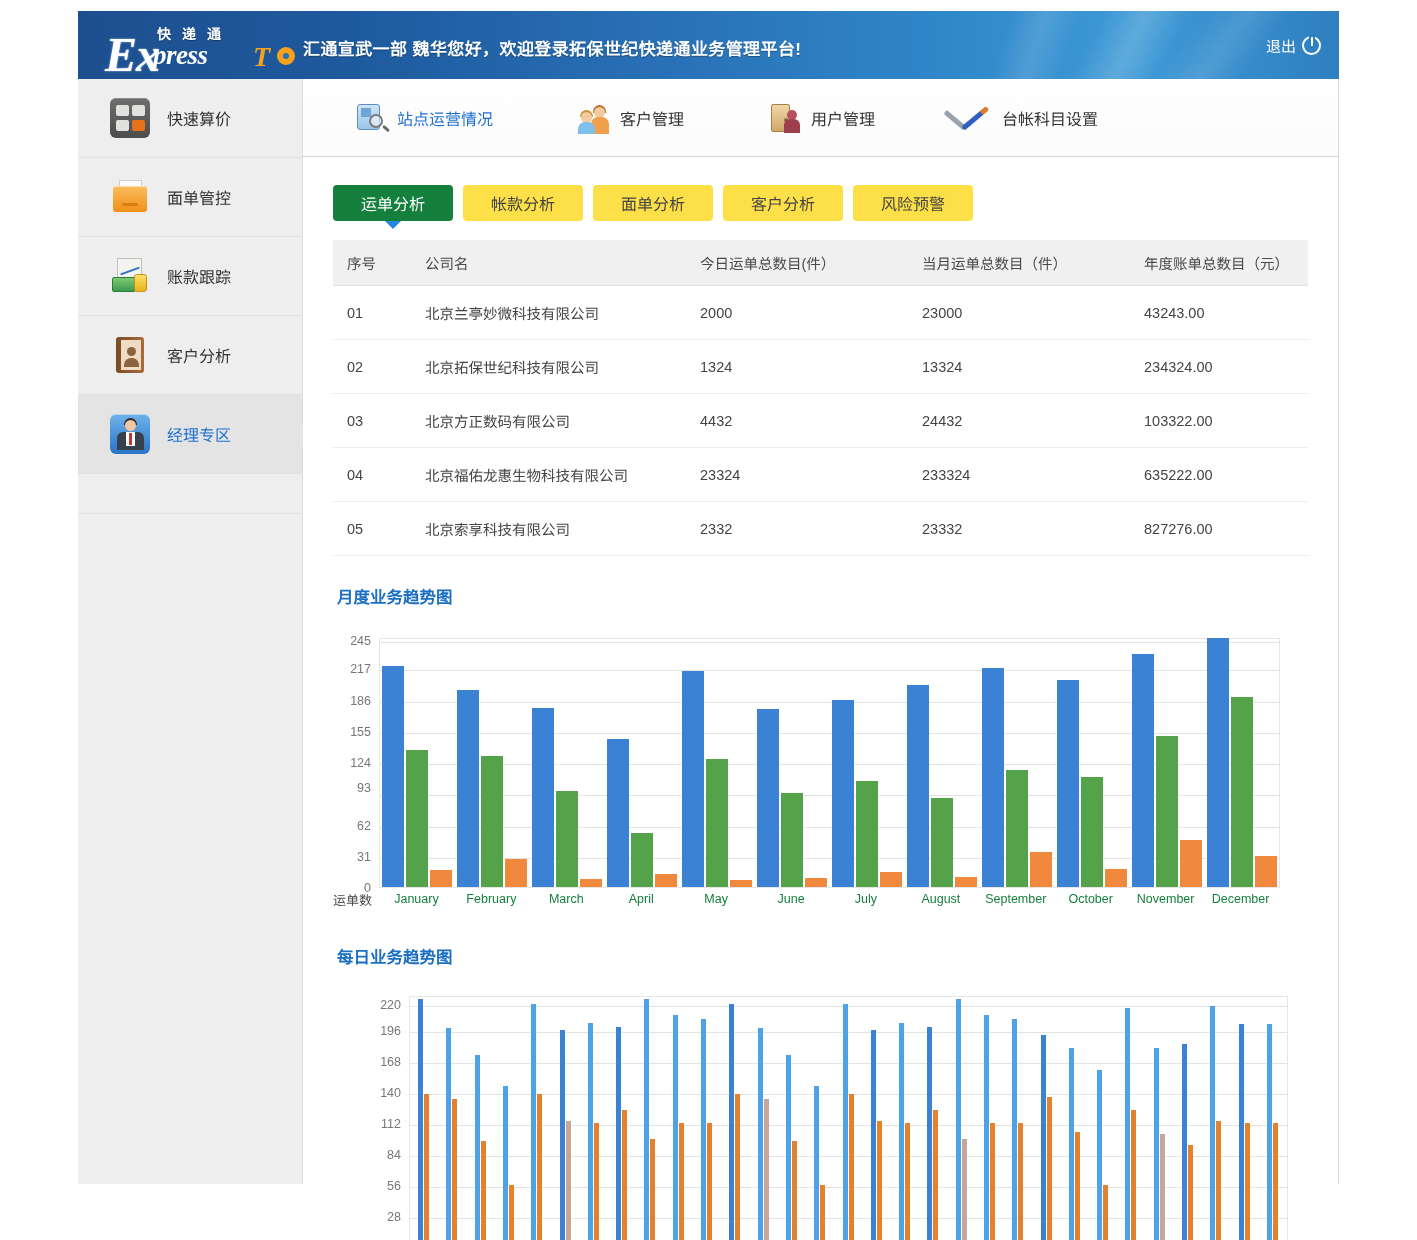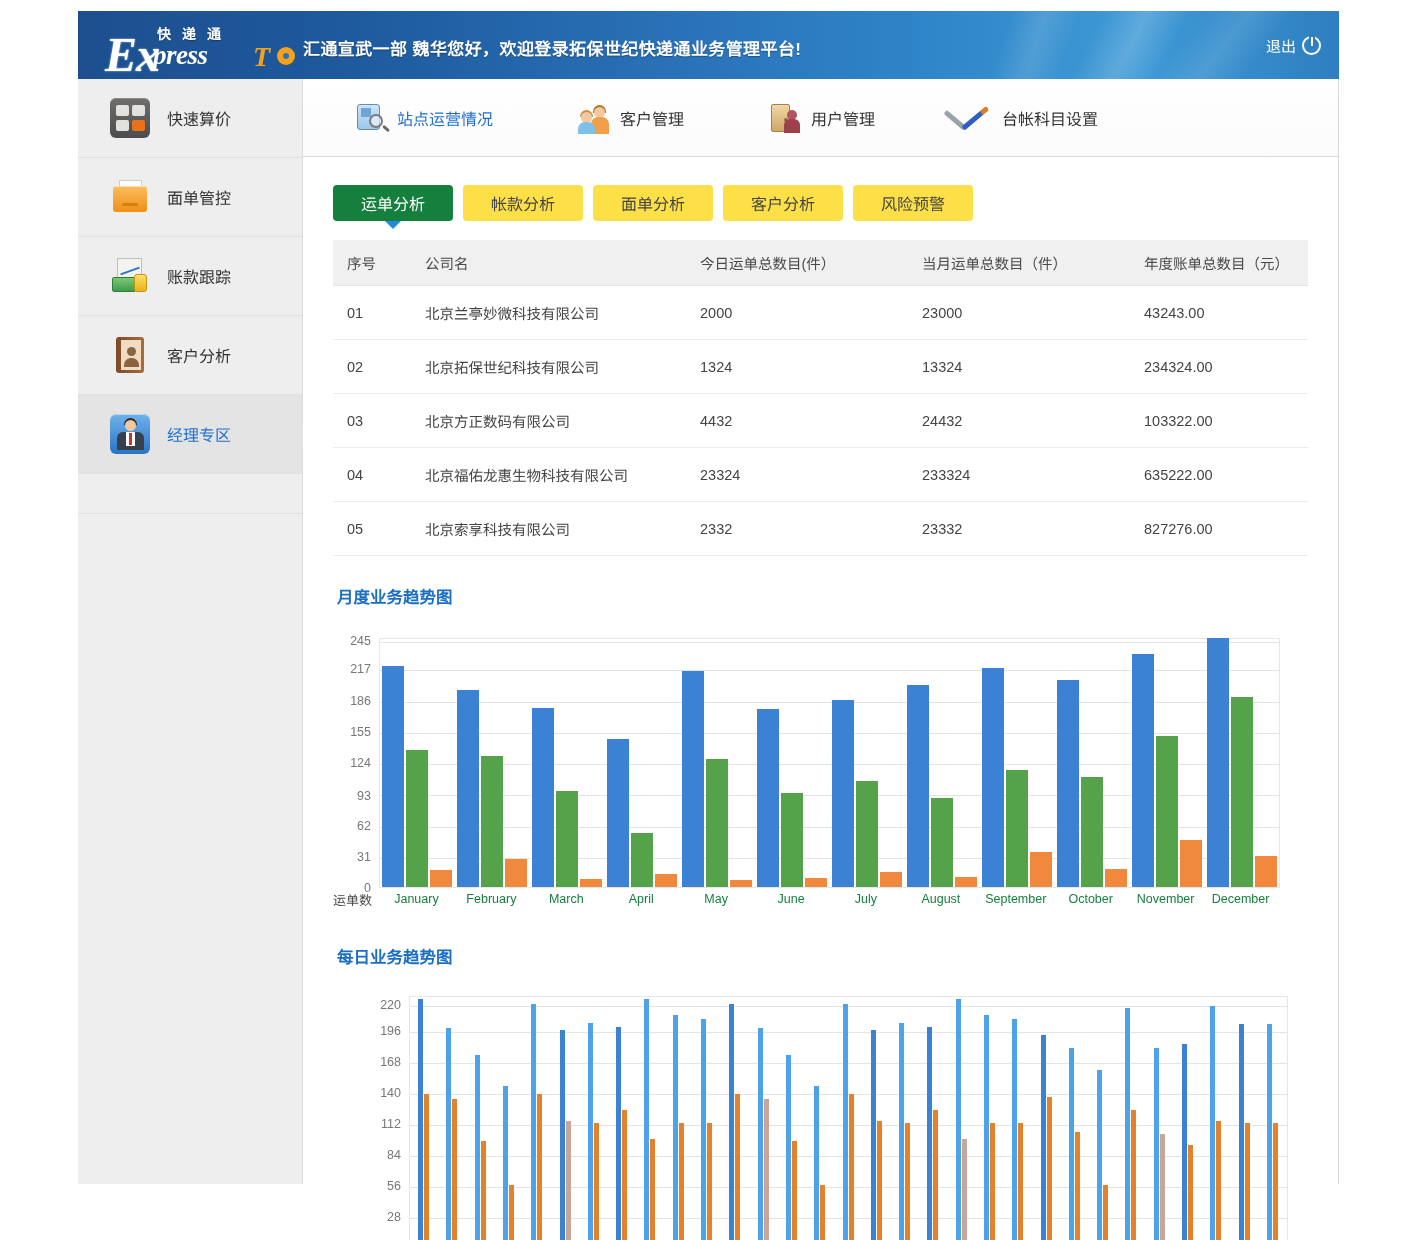--- a/index.html
+++ b/index.html
@@ -448,21 +448,21 @@
           </tbody>
       </table>
 
       <div class="chart-title">月度业务趋势图</div>
       <div class="chart-wrap">
         <div id="m-chart">
           <div id="m-yaxis">
               <div class="ylab" style="top: 250px;">0</div>
               <div class="ylab" style="top: 218.75px;">31</div>
               <div class="ylab" style="top: 187.5px;">62</div>
-              <div class="ylab" style="top: 158px;">93</div>
+              <div class="ylab" style="top: 150px;">93</div>
               <div class="ylab" style="top: 125px;">124</div>
               <div class="ylab" style="top: 93.75px;">155</div>
               <div class="ylab" style="top: 62.5px;">186</div>
               <div class="ylab" style="top: 31.25px;">217</div>
               <div class="ylab" style="top: 3.02419px;">245</div>
             </div>
           <div id="m-plot">
               <div class="gridline" style="top: 218.75px;"></div>
               <div class="gridline" style="top: 187.5px;"></div>
               <div class="gridline" style="top: 156.25px;"></div>

